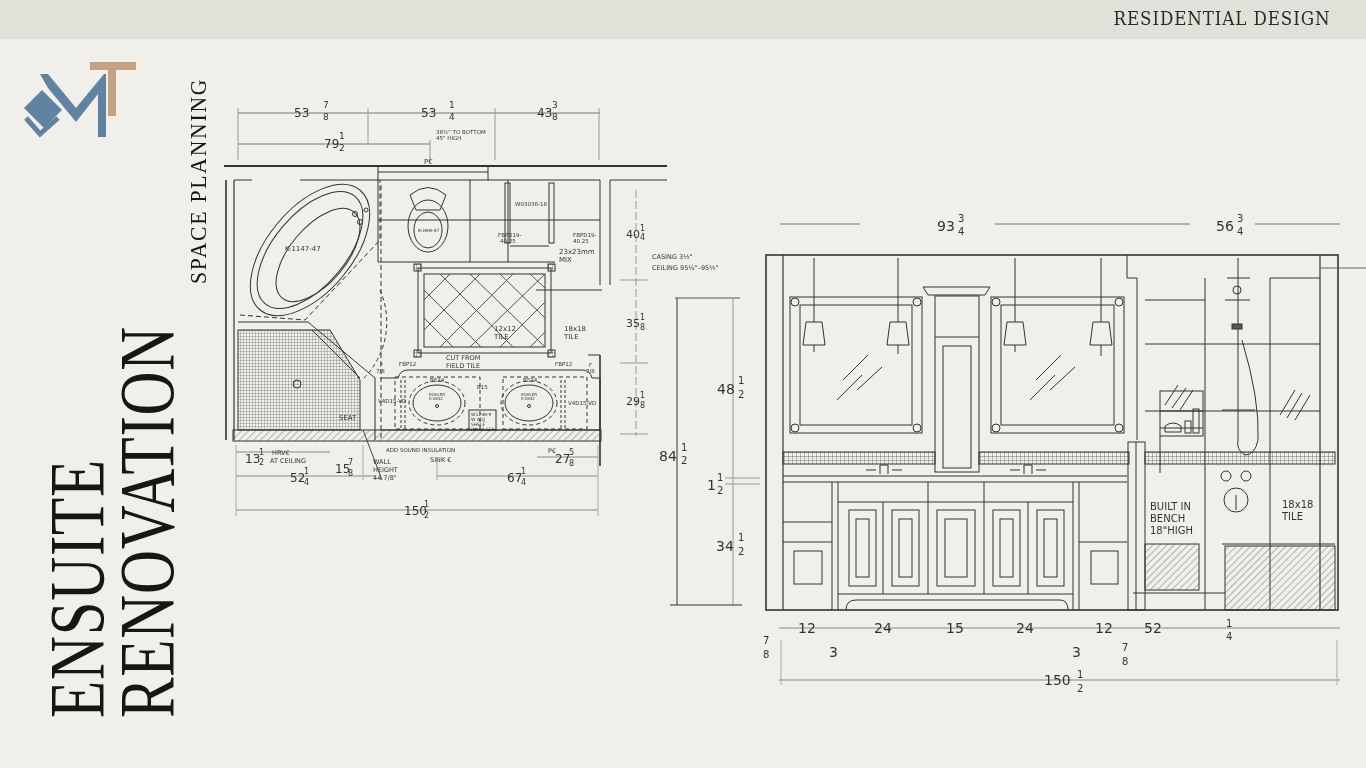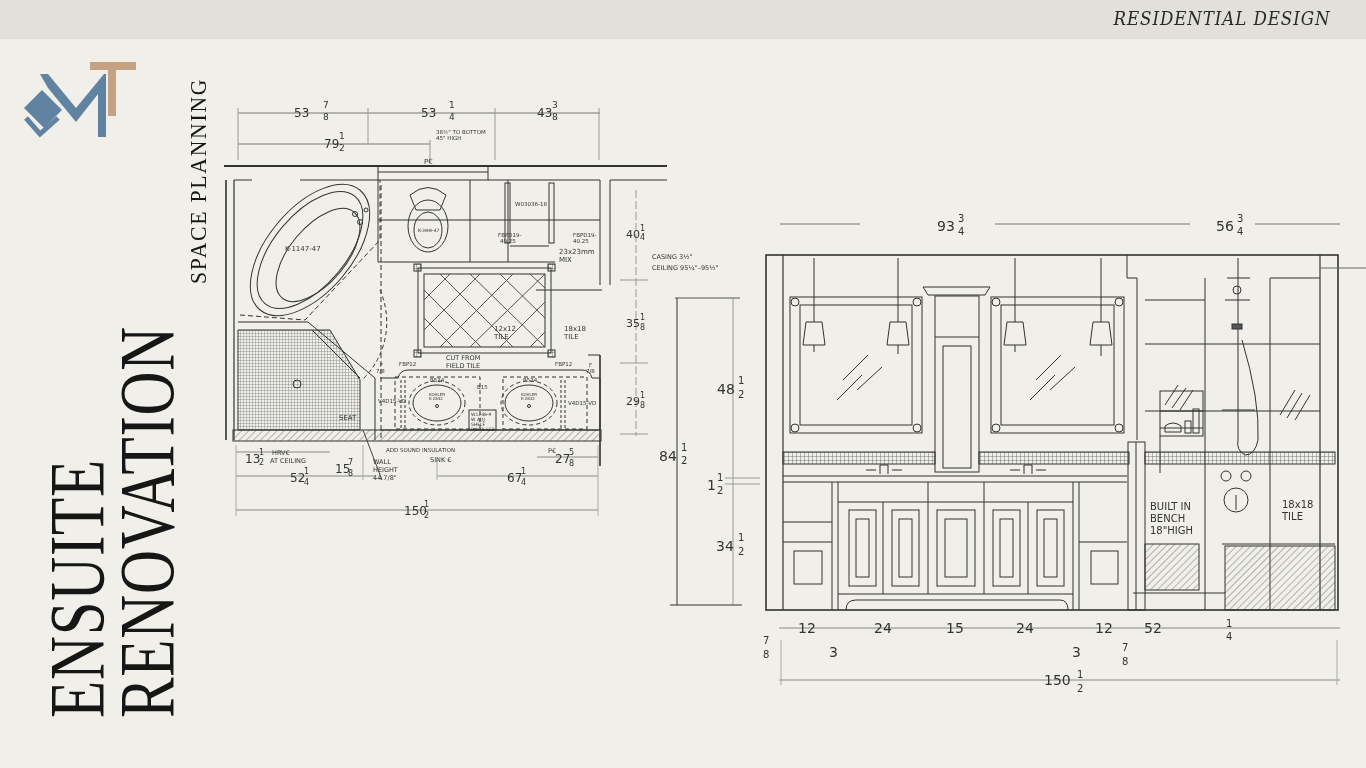--- a/index.html
+++ b/index.html
@@ -1,17 +1,17 @@
 <!DOCTYPE html>
 <html><head>
 <meta charset="utf-8">
 <style>
   html,body{margin:0;padding:0;}
   body{width:1366px;height:768px;background:#f0efea;position:relative;overflow:hidden;font-family:"DejaVu Sans",sans-serif;color:#222;}
-  .topbar{position:absolute;left:0;top:0;width:1366px;height:39px;background:#e1e0d9;font-style:italic;}
+  .topbar{position:absolute;left:0;top:0;width:1366px;height:39px;background:#e1e0d9;}
   .brand{position:absolute;right:36px;top:7px;font-family:"DejaVu Serif",serif;font-size:19px;letter-spacing:1px;color:#2a2a28;transform:scaleX(0.88);transform-origin:right center;}
   .logo{position:absolute;left:18px;top:60px;width:120px;height:82px;}
   .title-vert{position:absolute;font-family:"Liberation Serif",serif;color:#161616;white-space:nowrap;transform-origin:left top;transform:rotate(-90deg);line-height:1;}
   .t1{left:38px;top:718px;font-size:78px;letter-spacing:1px;transform:rotate(-90deg) scaleX(0.78);}
   .t2{left:108px;top:718px;font-size:78px;letter-spacing:1px;transform:rotate(-90deg) scaleX(0.78);}
   .t3{left:186px;top:284px;font-size:24px;letter-spacing:2px;transform:rotate(-90deg) scaleX(0.9);}
   svg text{font-family:"DejaVu Sans",sans-serif;fill:#333;}
   .plan{position:absolute;left:0;top:0;}
 </style>
 </head>

